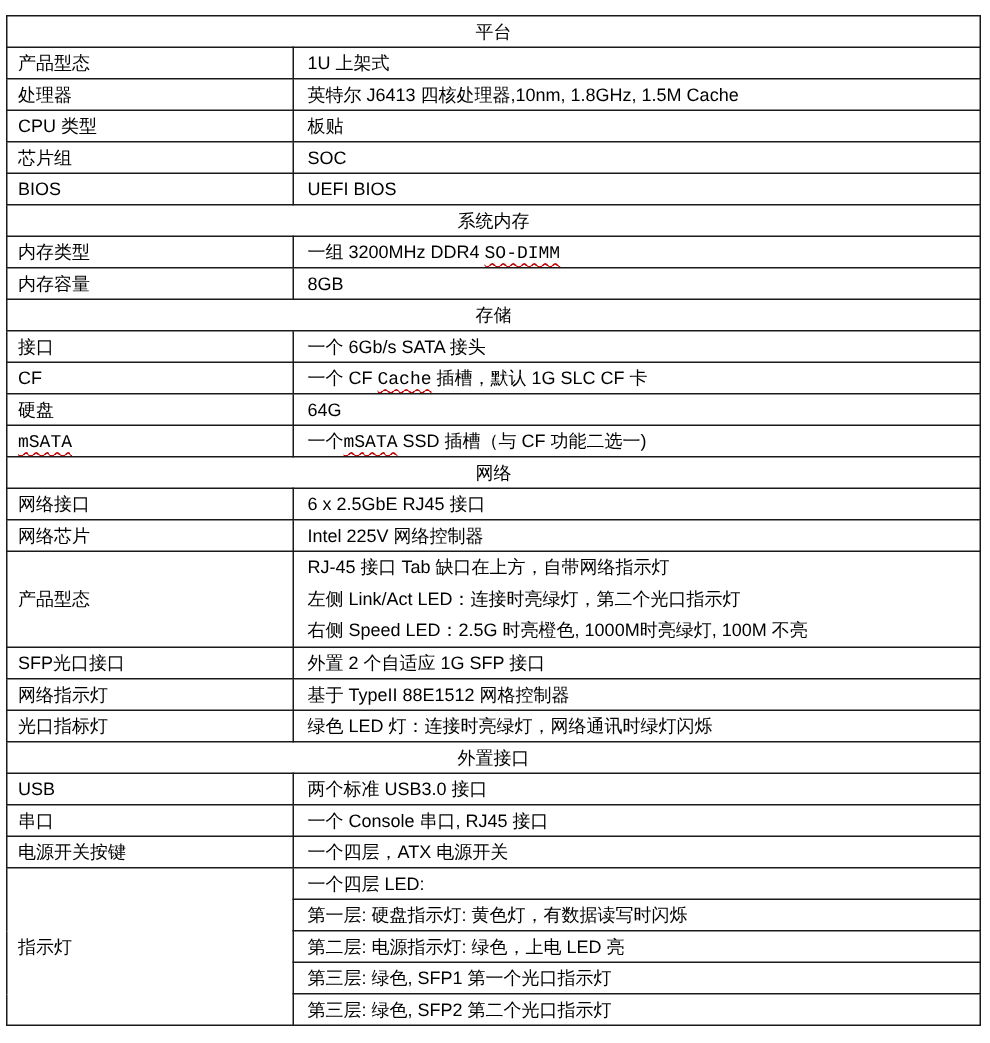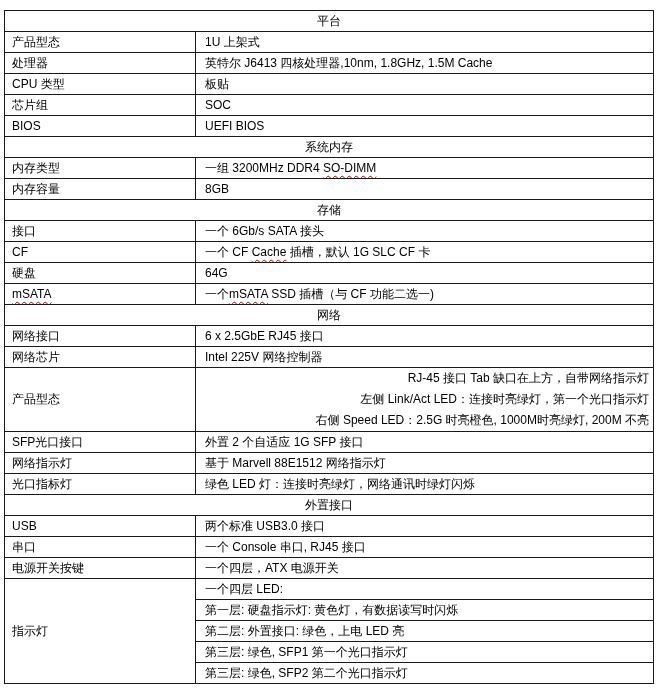--- a/index.html
+++ b/index.html
@@ -30,27 +30,28 @@
     overflow: hidden;
     white-space: nowrap;
   }
   td.label { width: 186px; }
   td.value { padding-left: 9px; }
   td.section {
     text-align: center;
     padding: 0;
   }
   tr.multiline td.value { height: 63px; }
-  tr.multiline td.value div { line-height: 21px; text-align: right; }
+  tr.multiline td.value div { line-height: 21px; }
   .sq {
     text-decoration: underline;
     text-decoration-style: wavy;
     text-decoration-color: #c00000;
     text-decoration-thickness: 1px;
     text-underline-offset: 3px;
+    font-family: Liberation Mono, monospace;
   }
 </style>
 </head>
 <body>
 
 <div class="page">
   <table class="spec">
     <colgroup>
       <col style="width:191px">
       <col style="width:458px">
@@ -135,33 +136,33 @@
 
       <tr>
         <td class="label">网络芯片</td>
         <td class="value">Intel 225V 网络控制器</td>
       </tr>
 
       <tr class="multiline">
         <td class="label">产品型态</td>
         <td class="value">
           <div>RJ-45 接口 Tab 缺口在上方，自带网络指示灯</div>
-          <div>左侧 Link/Act LED：连接时亮绿灯，第一个光口指示灯</div>
-          <div>右侧 Speed LED：2.5G 时亮橙色, 1000M时亮绿灯, 200M 不亮</div>
+          <div>左侧 Link/Act LED：连接时亮绿灯，第二个光口指示灯</div>
+          <div>右侧 Speed LED：2.5G 时亮橙色, 1000M时亮绿灯, 100M 不亮</div>
         </td>
       </tr>
 
       <tr>
         <td class="label">SFP光口接口</td>
         <td class="value">外置 2 个自适应 1G SFP 接口</td>
       </tr>
 
       <tr>
         <td class="label">网络指示灯</td>
-        <td class="value">基于 Marvell 88E1512 网络指示灯</td>
+        <td class="value">基于 TypeII 88E1512 网格控制器</td>
       </tr>
 
       <tr>
         <td class="label">光口指标灯</td>
         <td class="value">绿色 LED 灯：连接时亮绿灯，网络通讯时绿灯闪烁</td>
       </tr>
 
       <tr>
         <td class="section" colspan="2">外置接口</td>
       </tr>
@@ -182,21 +183,21 @@
       </tr>
 
       <tr>
         <td class="label" rowspan="5">指示灯</td>
         <td class="value">一个四层 LED:</td>
       </tr>
       <tr>
         <td class="value">第一层: 硬盘指示灯: 黄色灯，有数据读写时闪烁</td>
       </tr>
       <tr>
-        <td class="value">第二层: 外置接口: 绿色，上电 LED 亮</td>
+        <td class="value">第二层: 电源指示灯: 绿色，上电 LED 亮</td>
       </tr>
       <tr>
         <td class="value">第三层: 绿色, SFP1 第一个光口指示灯</td>
       </tr>
       <tr>
         <td class="value">第三层: 绿色, SFP2 第二个光口指示灯</td>
       </tr>
 
     </tbody>
   </table>

